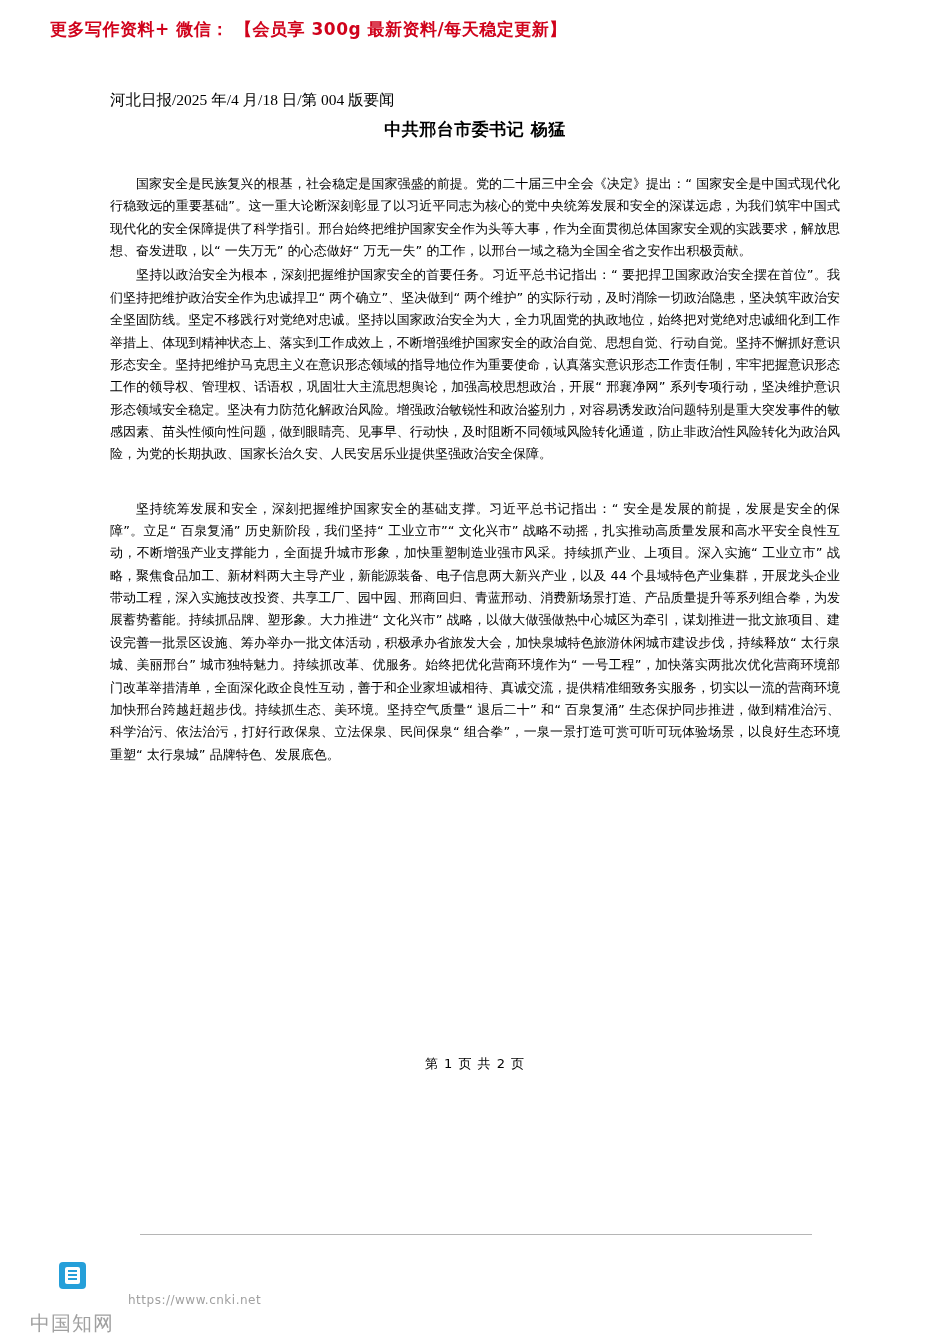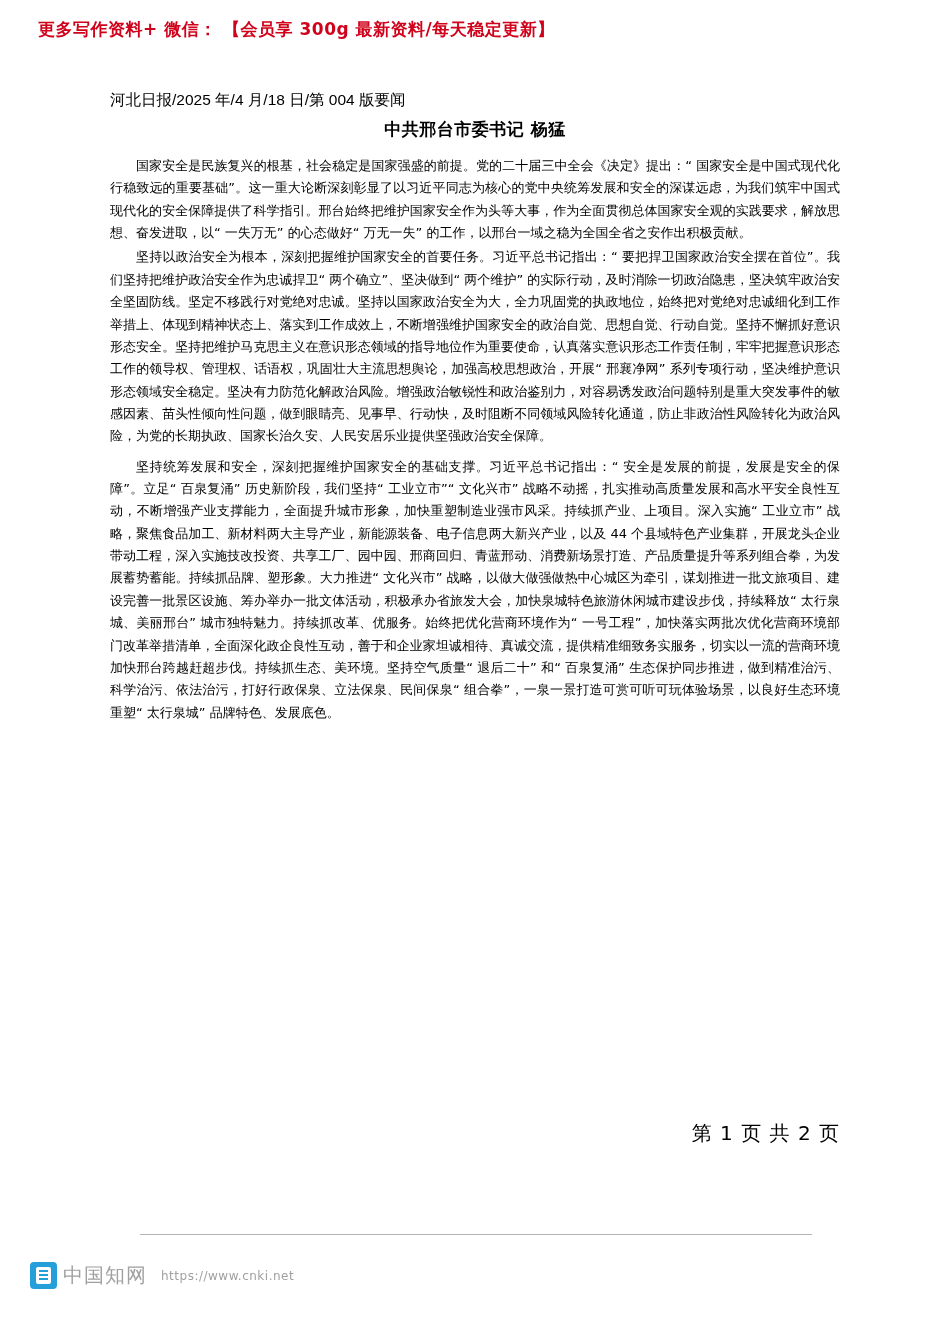--- a/index.html
+++ b/index.html
@@ -16,21 +16,21 @@
     overflow: hidden;
   }
   .page {
     position: absolute;
     inset: 0;
   }
   
   .promo-bar {
     position: absolute;
     top: 16px;
-    left: 38px;
+    left: 50px;
     width: 860px;
     height: 26px;
     display: flex;
     align-items: center;
     white-space: nowrap;
     text-align: right;
   }
   .promo-text {
     color: #d0021b;
     font-size: 17px;
@@ -43,55 +43,55 @@
     position: absolute;
     left: 110px;
     top: 88px;
     width: 730px;
   }
   .source-line {
     font-size: 15.5px;
     line-height: 1.55;
     color: #000;
     margin: 0 0 6px 0;
-    font-family: Liberation Sans, sans-serif;
+    font-family: Liberation Serif, serif;
   }
   .doc-title {
     text-align: center;
     font-size: 22px;
     font-weight: bold;
     margin: 6px 0 2px 0;
     letter-spacing: 0.5px;
     line-height: 1.4;
   }
   .doc-byline {
     text-align: center;
     font-size: 17px;
     font-weight: bold;
-    margin: 0 0 14px 0;
+    margin: 0 0 32px 0;
     letter-spacing: 0.5px;
   }
   .para {
     font-size: 13px;
     line-height: 1.72;
     text-align: justify;
     text-justify: inter-ideograph;
     margin: 0 0 2px 0;
     text-indent: 2em;
   }
   .para.spaced {
-    margin-top: 8px;
+    margin-top: 32px;
   }
   .page-number {
     position: absolute;
     left: 110px;
-    top: 1120px;
+    top: 1055px;
     width: 730px;
-    text-align: right;
-    font-size: 20px;
+    text-align: center;
+    font-size: 13px;
     letter-spacing: 1px;
   }
   
   .bottom-rule {
     position: absolute;
     left: 140px;
     top: 1234px;
     width: 672px;
     border-top: 1px solid #b5b5b5;
   }
@@ -101,21 +101,22 @@
     left: 30px;
     top: 1262px;
     display: flex;
     align-items: center;
     gap: 14px;
     opacity: 0.95;
   }
   .wm-logo {
     display: flex;
     align-items: center;
-    gap: 6px;
+    gap: 21px;
+    flex-direction: column;
   }
   .wm-badge {
     width: 27px;
     height: 27px;
     border-radius: 4px;
     background: #1a9ad7;
     position: relative;
     flex: none;
   }
   .wm-badge::before {

